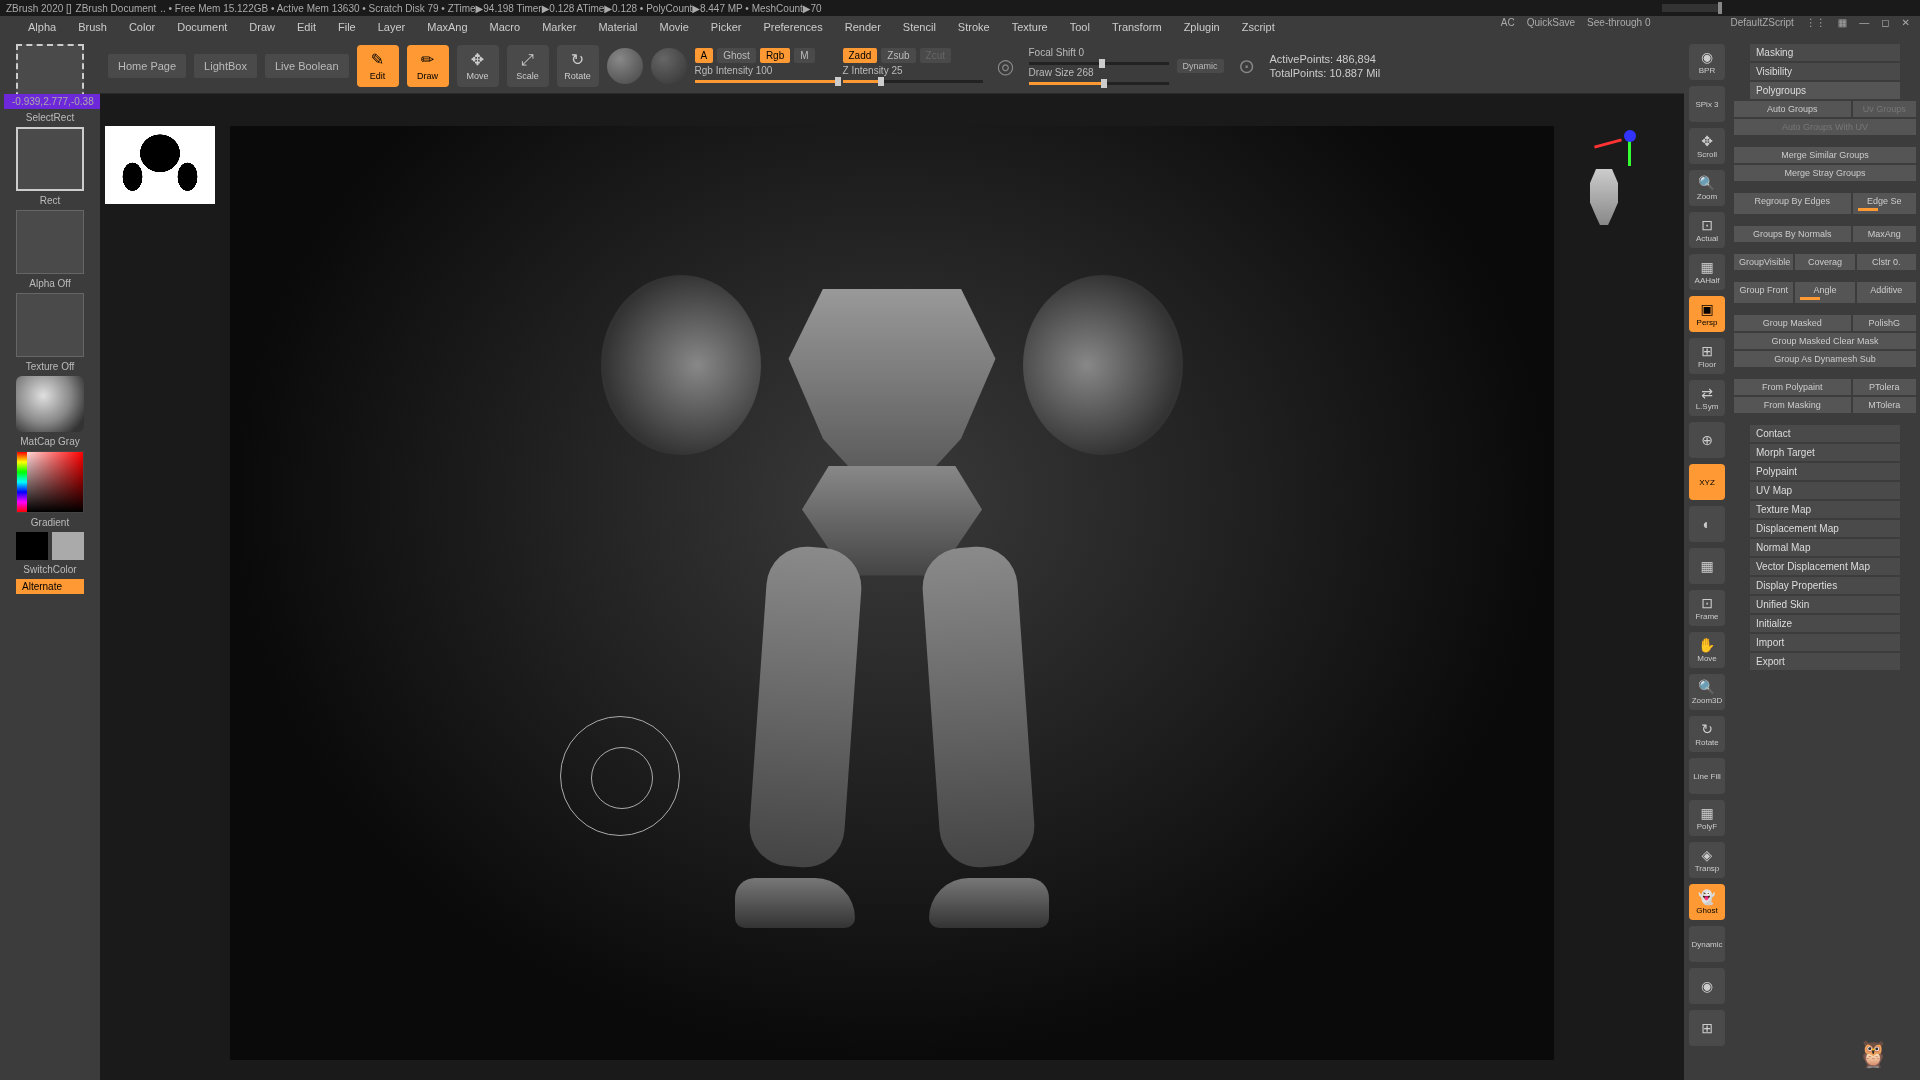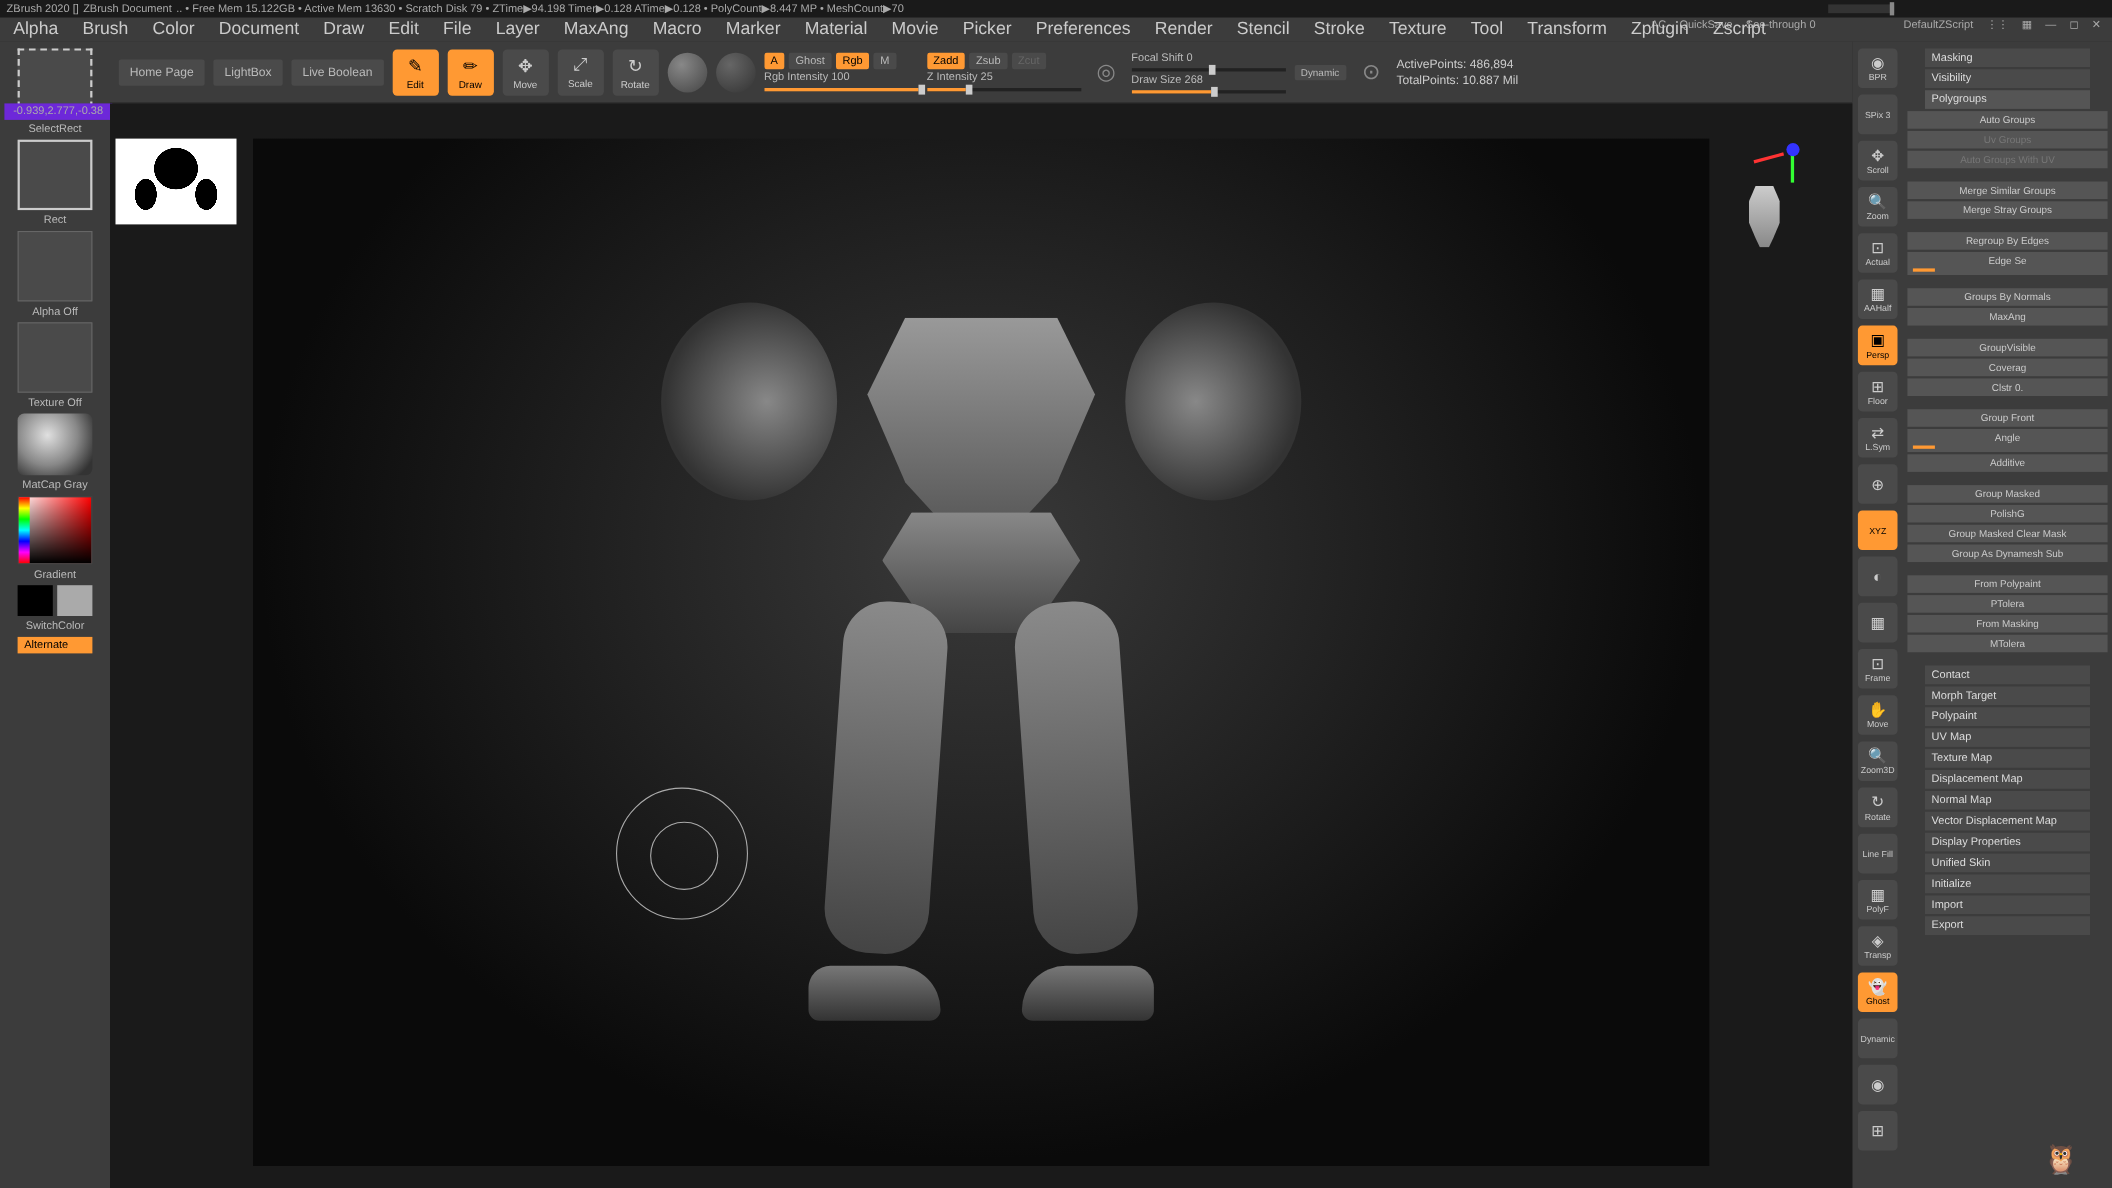--- a/index.html
+++ b/index.html
@@ -6,21 +6,21 @@
 body { background: #2a2a2a; color: #bbb; font-size: 11px; overflow: hidden; width: 1920px; height: 1080px; }
 
 .titlebar { height: 16px; background: #1a1a1a; display: flex; align-items: center; padding: 0 6px; font-size: 10px; color: #aaa; }
 .titlebar .spacer { flex: 1; }
 .titlebar span { margin-right: 4px; }
 .titlebar .right { display: flex; align-items: center; gap: 8px; }
 .titlebar .right .btn { color: #aaa; cursor: pointer; margin-top: 28px; }
 .titlebar .slider-mini { width: 60px; height: 8px; background: #333; position: relative; }
 .titlebar .slider-mini::after { content:''; position:absolute; top:-2px; right:0; width:4px; height:12px; background:#888; }
 
-.menubar { height: 22px; background: #3c3c3c; display: flex; align-items: center; padding: 0 8px; gap: 14px; font-size: 16px; color: #ccc; }
+.menubar { height: 22px; background: #3c3c3c; display: flex; align-items: center; padding: 0 24px; gap: 14px; font-size: 11px; color: #ccc; }
 .menubar .item { cursor: pointer; padding: 2px 4px; }
 
 .main { display: flex; height: calc(1080px - 38px); }
 
 .leftcol { width: 100px; background: #3c3c3c; padding: 6px 4px; display: flex; flex-direction: column; align-items: center; gap: 4px; }
 .leftcol .box { width: 68px; height: 64px; background: #505050; border: 1px solid #666; position: relative; }
 .leftcol .dashed { border: 2px dashed #ccc; background: #4a4a4a; }
 .leftcol .solid { border: 2px solid #ccc; background: #4a4a4a; }
 .leftcol .lbl { font-size: 10px; color: #bbb; text-align: center; }
 .leftcol .sphere { width: 68px; height: 56px; background: radial-gradient(circle at 40% 35%, #e0e0e0, #888 50%, #333 85%); border-radius: 6px; }
@@ -74,21 +74,21 @@
 .figure .arm-l { position:absolute; left:-2%; top:6%; width:160px; height:180px; background:radial-gradient(circle at 60% 50%,#888,#333 70%); border-radius:50%;}
 .figure .arm-r { position:absolute; right:-2%; top:6%; width:160px; height:180px; background:radial-gradient(circle at 40% 50%,#888,#333 70%); border-radius:50%;}
 
 .navcol { width: 46px; background: #3c3c3c; display: flex; flex-direction: column; align-items: center; padding: 6px 0; gap: 6px; }
 .navcol .nb { width: 36px; height: 36px; background: #4a4a4a; border-radius: 4px; display: flex; flex-direction:column; align-items: center; justify-content: center; font-size: 8px; color: #ccc; cursor: pointer; gap:1px;}
 .navcol .nb.active { background: #ff9933; color: #000; }
 .navcol .nb .ic { font-size: 14px; }
 
 .rightpanel { width: 190px; background: #3c3c3c; padding: 4px; overflow-y: auto; font-size: 10px; }
 .rightpanel .section-head { background: #4a4a4a; padding: 3px 6px; margin: 2px 16px; color: #ddd; cursor: pointer; }
-.rightpanel .btn-row { display: flex; gap: 2px; margin: 2px 0; flex-direction: column; }
+.rightpanel .btn-row { display: flex; gap: 2px; margin: 2px 0; }
 .rightpanel .pbtn { background: #555; padding: 3px 5px; flex: 1; color: #ccc; cursor: pointer; font-size:9px; white-space:nowrap; overflow:hidden; text-align:center;}
 .rightpanel .pbtn.wide { flex: 2; }
 .rightpanel .pbtn.dim { color: #777; }
 .rightpanel .mini-slider { width:20px; height:3px; background:#ff9933; margin-top:2px;}
 </style>
 </head>
 <body>
 
 <div class="titlebar">
   <span>ZBrush 2020 []</span>

